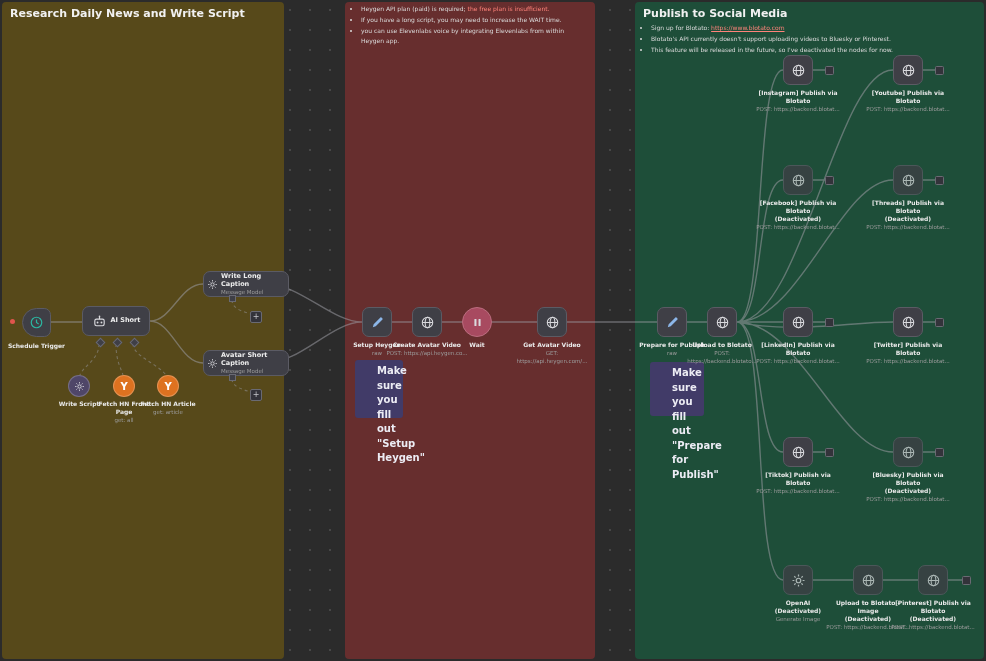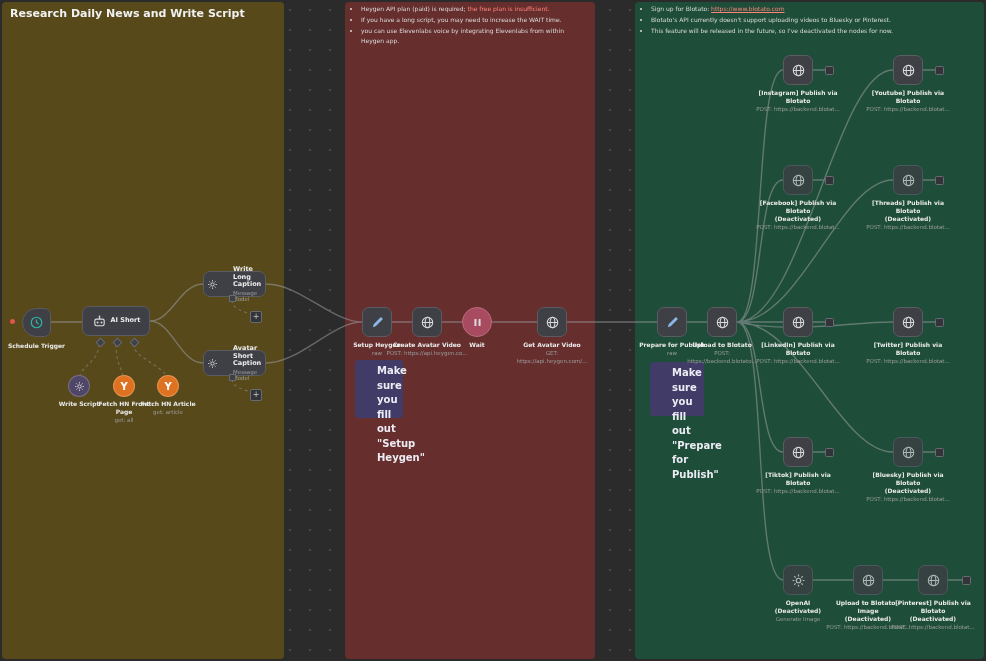--- a/index.html
+++ b/index.html
@@ -24,21 +24,21 @@
   .wire{fill:none;stroke:#9a9aa2;stroke-opacity:.55;stroke-width:1.4}
   .wire.dashed{stroke-dasharray:3 3;stroke-width:1.1;stroke-opacity:.5}
 
   .node{position:absolute;z-index:2}
   .nbox{width:30px;height:30px;background:#3f3f46;border:1px solid #5b5b64;border-radius:7px;
         display:flex;align-items:center;justify-content:center;box-sizing:border-box;cursor:pointer}
   .trigger{border-radius:15px 7px 7px 15px;width:29px;height:29px}
   .circle30{border-radius:50%;background:#a84a60;border-color:#bb6d7f}
   .mini{width:22px;height:22px;border-radius:50%;border:1px solid rgba(255,255,255,.22)}
   .wide{width:68px;height:30px;gap:4px}
-  .cap{width:63px;height:26px;gap:15px;padding:0 3px}
+  .cap{width:86px;height:26px;gap:3px;padding:0 3px}
   .off{opacity:.75}
   .icn{width:15px;height:15px;color:#dadade;flex:none}
   .icn.sm{width:11px;height:11px}
   .c-teal{color:#2cb5a0}
   .c-blue{color:#8cb6e8}
   .inlabel{font-size:6.5px;font-weight:bold;color:#ededed;line-height:1.15}
   .captext{display:flex;flex-direction:column}
   .insub{font-size:5.5px;color:#9b9b9b;margin-top:1px;font-weight:normal}
   .nlabel{position:absolute;top:34px;left:50%;transform:translateX(-50%);width:84px;text-align:center;
           font-size:6px;font-weight:bold;color:#e9e9e9;line-height:1.35}
@@ -104,20 +104,21 @@
 
 <div class="sticky s-red" style="left:345px;top:2px;width:250px;height:657px">
   <ul>
     <li><span>Heygen API plan (paid) is required; </span><span class="hl">the free plan is insufficient.</span></li>
     <li><span>If you have a long script, you may need to increase the WAIT time.</span></li>
     <li><span>you can use Elevenlabs voice by integrating Elevenlabs from within Heygen app.</span></li>
   </ul>
 </div>
 
 <div class="sticky s-green" style="left:635px;top:2px;width:349px;height:657px">
+  <h2>Publish to Social Media</h2>
   <ul>
     <li><span>Sign up for Blotato: </span><a class="link">https://www.blotato.com</a></li>
     <li><span>Blotato's API currently doesn't support uploading videos to Bluesky or Pinterest.</span></li>
     <li><span>This feature will be released in the future, so I've deactivated the nodes for now.</span></li>
   </ul>
 </div>
 
 <div class="sticky s-purple" style="left:355px;top:360px;width:48px;height:58px">
   <p>Make sure you fill out "Setup Heygen"</p>
 </div>

